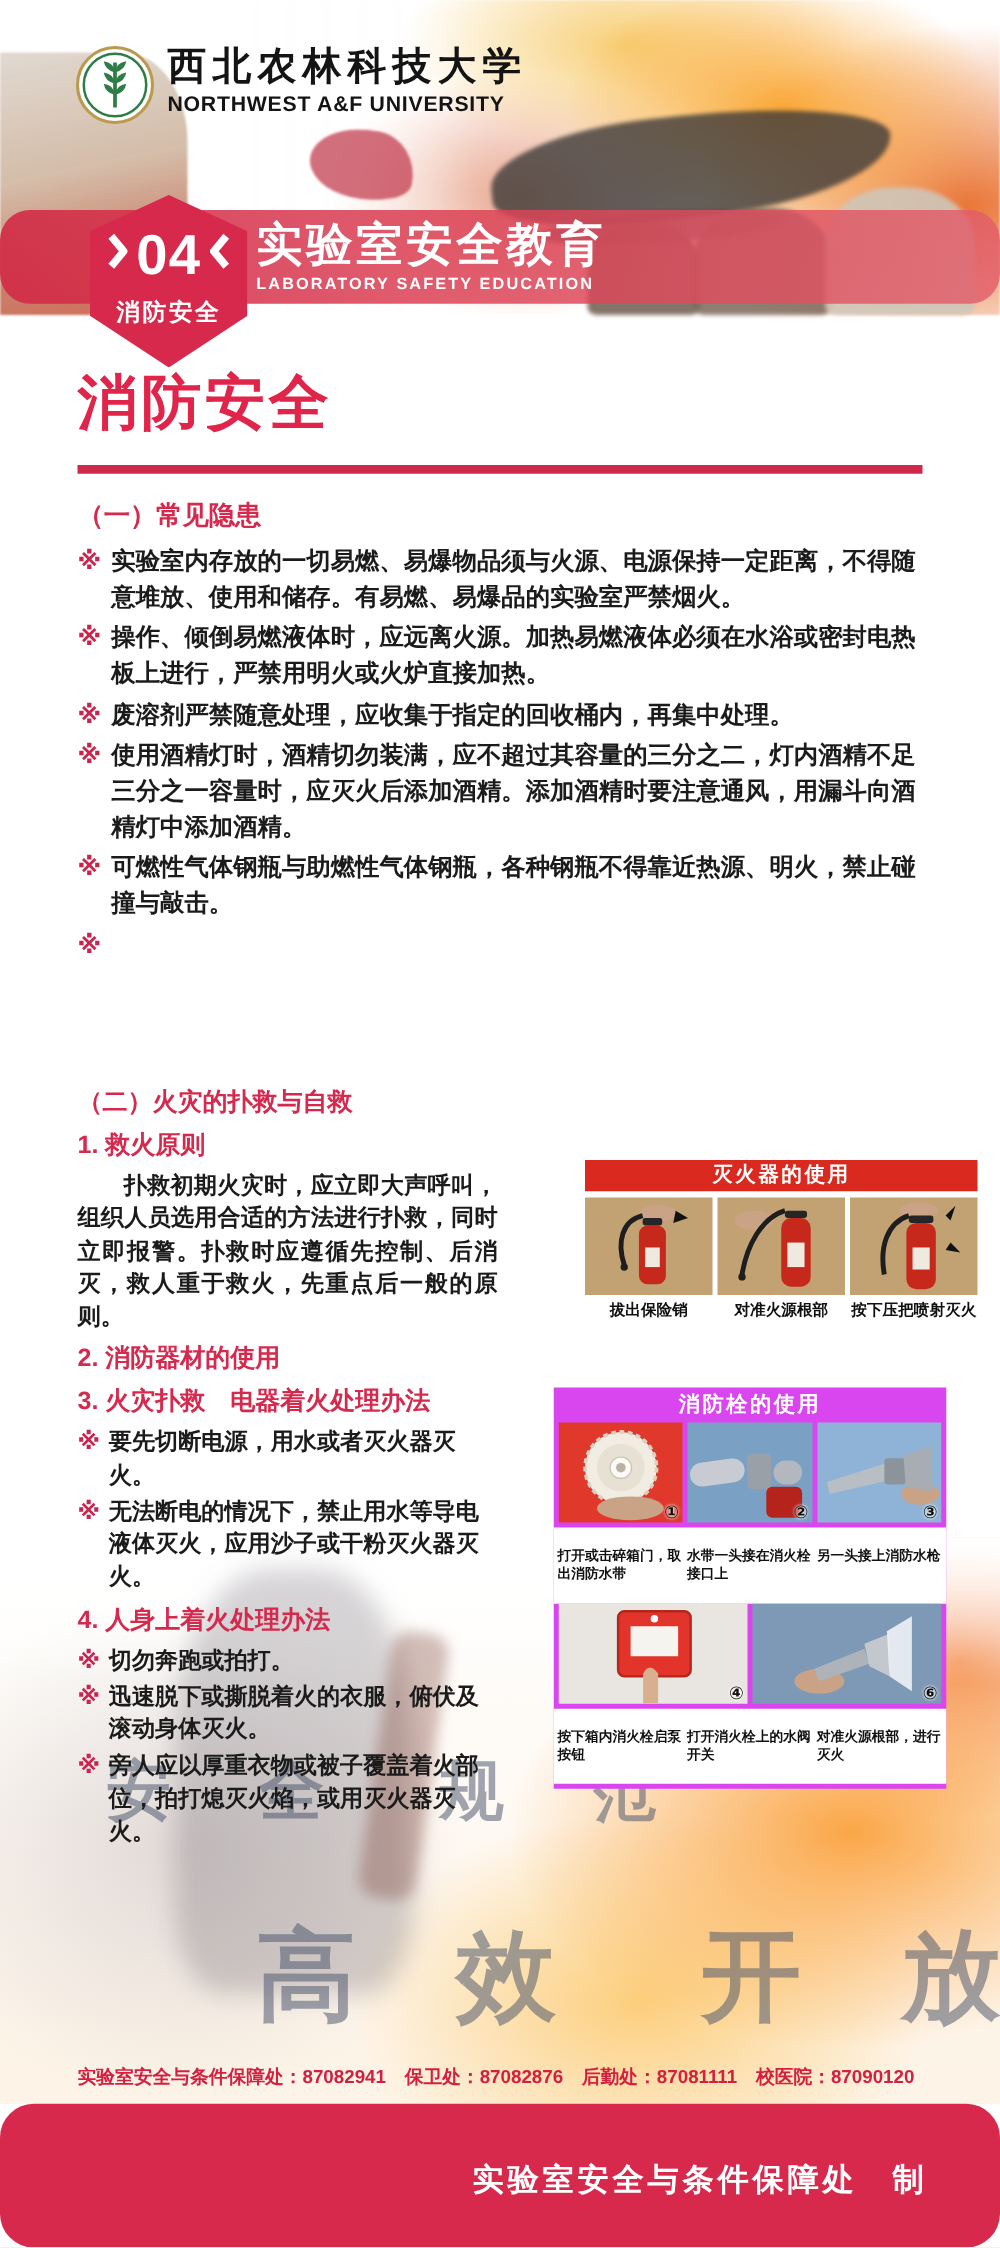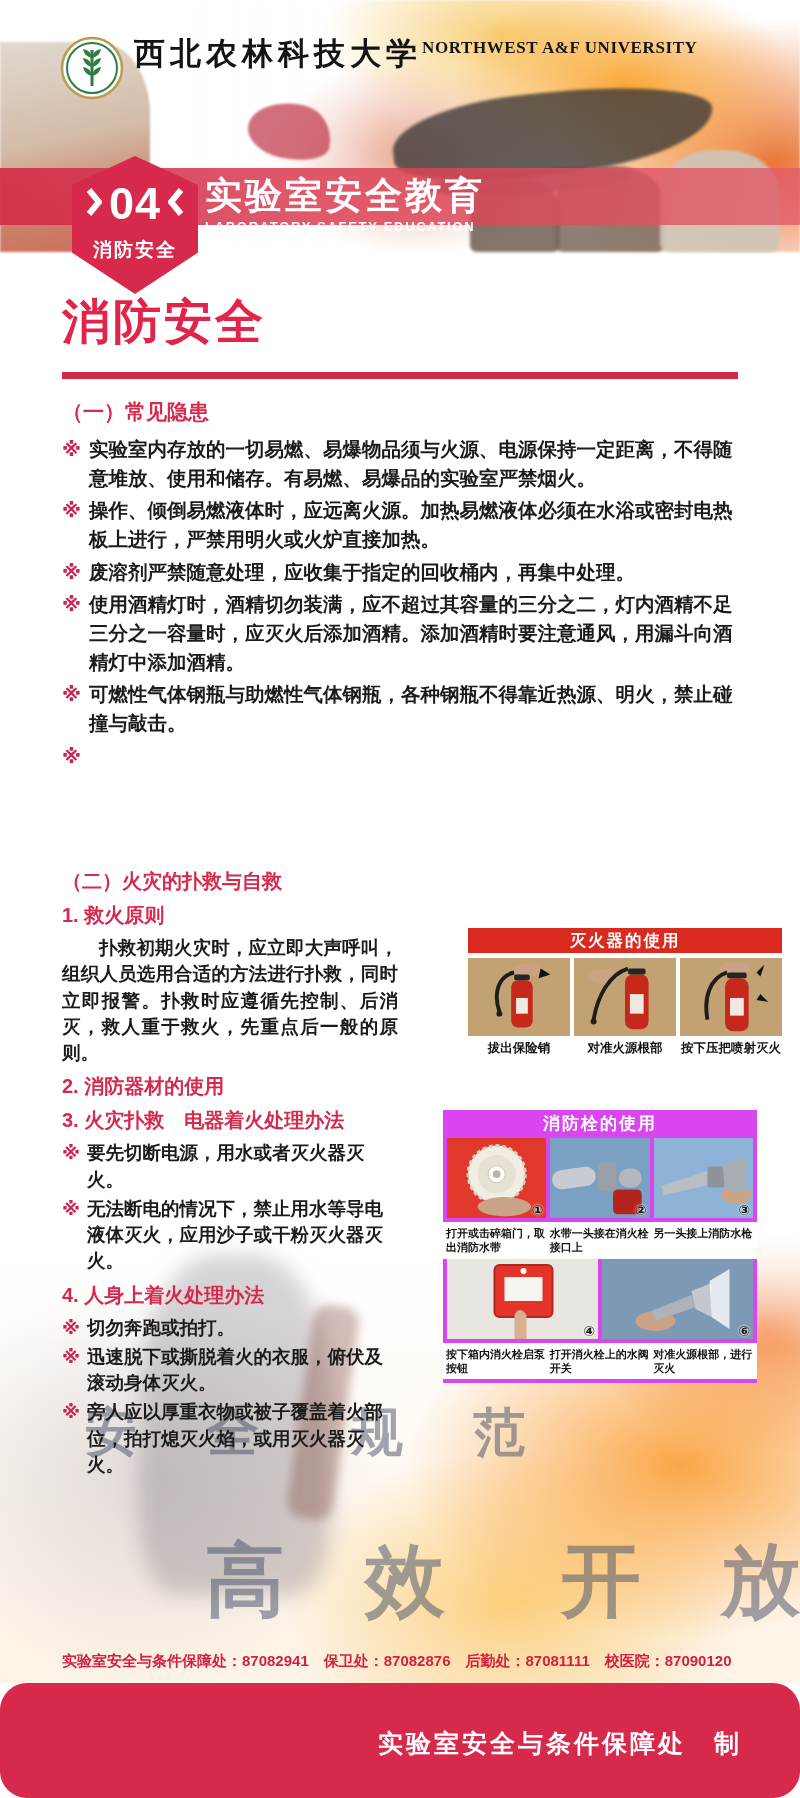--- a/index.html
+++ b/index.html
@@ -25,28 +25,28 @@
     border-radius:50%;transform:rotate(-4deg);filter:blur(1.5px);}
   .red-splash{position:absolute;left:248px;top:103px;width:84px;height:56px;background:#c03346;opacity:.7;
     border-radius:60% 40% 55% 45% / 55% 65% 35% 45%;transform:rotate(12deg);filter:blur(1px);}
   .ff{position:absolute;border-radius:45% 45% 8% 8%;filter:blur(1.5px);}
   .ff1{left:470px;top:178px;width:90px;height:74px;background:#6f5c50;opacity:.85;}
   .ff2{left=555px;left:555px;top:166px;width:110px;height:86px;background:#7c685a;opacity:.85;}
   .ff3{left:660px;top:150px;width:120px;height:102px;background:#cfc6b8;opacity:.9;}
 
   
   .logo-row{position:absolute;left:60px;top:36px;display:flex;align-items:flex-start;gap:10px;z-index:4;}
-  .uni-text{display:flex;flex-direction:row;}
+  .uni-text{display:flex;flex-direction:column;}
   .uni-cn{font-family:"DejaVu Serif","Liberation Serif",serif;font-size:31px;font-weight:bold;
     letter-spacing:5px;color:#141414;line-height:1.15;}
-  .uni-en{font-size:17px;font-weight:bold;letter-spacing:.6px;color:#141414;margin-top:2px;font-family:Liberation Serif, serif;}
-
-  
-  .band{position:absolute;left:0;top:168px;width:800px;height:57px;z-index:2;
-    background:linear-gradient(90deg,rgba(209,42,70,.9),rgba(219,64,84,.84) 45%,rgba(226,92,106,.8));}
+  .uni-en{font-size:17px;font-weight:bold;letter-spacing:.6px;color:#141414;margin-top:2px;}
+
+  
+  .band{position:absolute;left:0;top:168px;width:800px;height:75px;z-index:2;
+    background:linear-gradient(90deg,rgba(209,42,70,.9),rgba(219,64,84,.84) 45%,rgba(226,92,106,.8));border-radius:24px;}
   .banner-text{position:absolute;left:205px;top:8px;color:#fff;}
   .banner-title{font-size:37px;font-weight:bold;letter-spacing:3px;line-height:1.1;}
   .banner-sub{font-size:13px;font-weight:bold;letter-spacing:1.7px;margin-top:2px;}
 
   
   .hexagon{position:absolute;left:72px;top:156px;width:126px;height:138px;background:#d7294b;z-index:3;
     clip-path:polygon(50% 0%,100% 21%,100% 70%,50% 100%,0% 70%,0% 21%);text-align:center;color:#fff;}
   .badge-row{display:flex;align-items:center;justify-content:center;gap:7px;margin-top:25px;}
   .badge-num{font-size:45px;font-weight:bold;line-height:1;letter-spacing:1px;}
   .badge-label{font-size:19px;font-weight:bold;letter-spacing:2px;margin-top:11px;}
@@ -84,21 +84,21 @@
   .panelB{position:absolute;left:443px;top:1110px;width:314px;background:#d946ef;padding-bottom:4px;z-index:4;}
   .pb-head{height:28px;color:#fff;font-size:17px;font-weight:bold;text-align:center;
     line-height:28px;letter-spacing:2px;}
   .pb-row{display:flex;gap:4px;padding:0 4px;}
   .pb-cell{flex:1;height:80px;position:relative;overflow:hidden;}
   .pb-cell svg{width:100%;height:100%;display:block;}
   .bg-red{background:#e0392b;} .bg-sky1{background:#7aa0c4;} .bg-sky2{background:#8fb3d6;}
   .bg-wall{background:#e9e6e1;} .bg-gray{background:#97a4b1;} .bg-sky3{background:#7e99b5;}
   .pb-num{position:absolute;right:3px;bottom:0px;font-size:14px;font-weight:bold;color:#111;
     text-shadow:0 0 2px #fff,0 0 3px #fff;}
-  .pb-caps{background:#fff;display:flex;gap:3px;padding:4px 3px;margin-top:4px;}
+  .pb-caps{background:#fff;display:flex;gap:3px;padding:16px 3px;margin-top:4px;}
   .pb-cap{flex:1;font-size:11px;font-weight:bold;line-height:1.3;color:#111;}
   .valve-note{position:absolute;right:4px;bottom:10px;width:28px;height:28px;border-radius:50%;
     background:#2f9e4f;color:#fff;font-size:7.5px;font-weight:bold;display:flex;
     align-items:center;justify-content:center;}
 
   
   .bg-bottom{position:absolute;left:0;top:1230px;width:800px;height:453px;z-index:1;
     background:
       linear-gradient(rgba(255,255,255,1),rgba(255,255,255,0) 26%),
       radial-gradient(ellipse 380px 240px at 85% 52%,rgba(250,152,42,.85),rgba(250,152,42,0) 72%),

